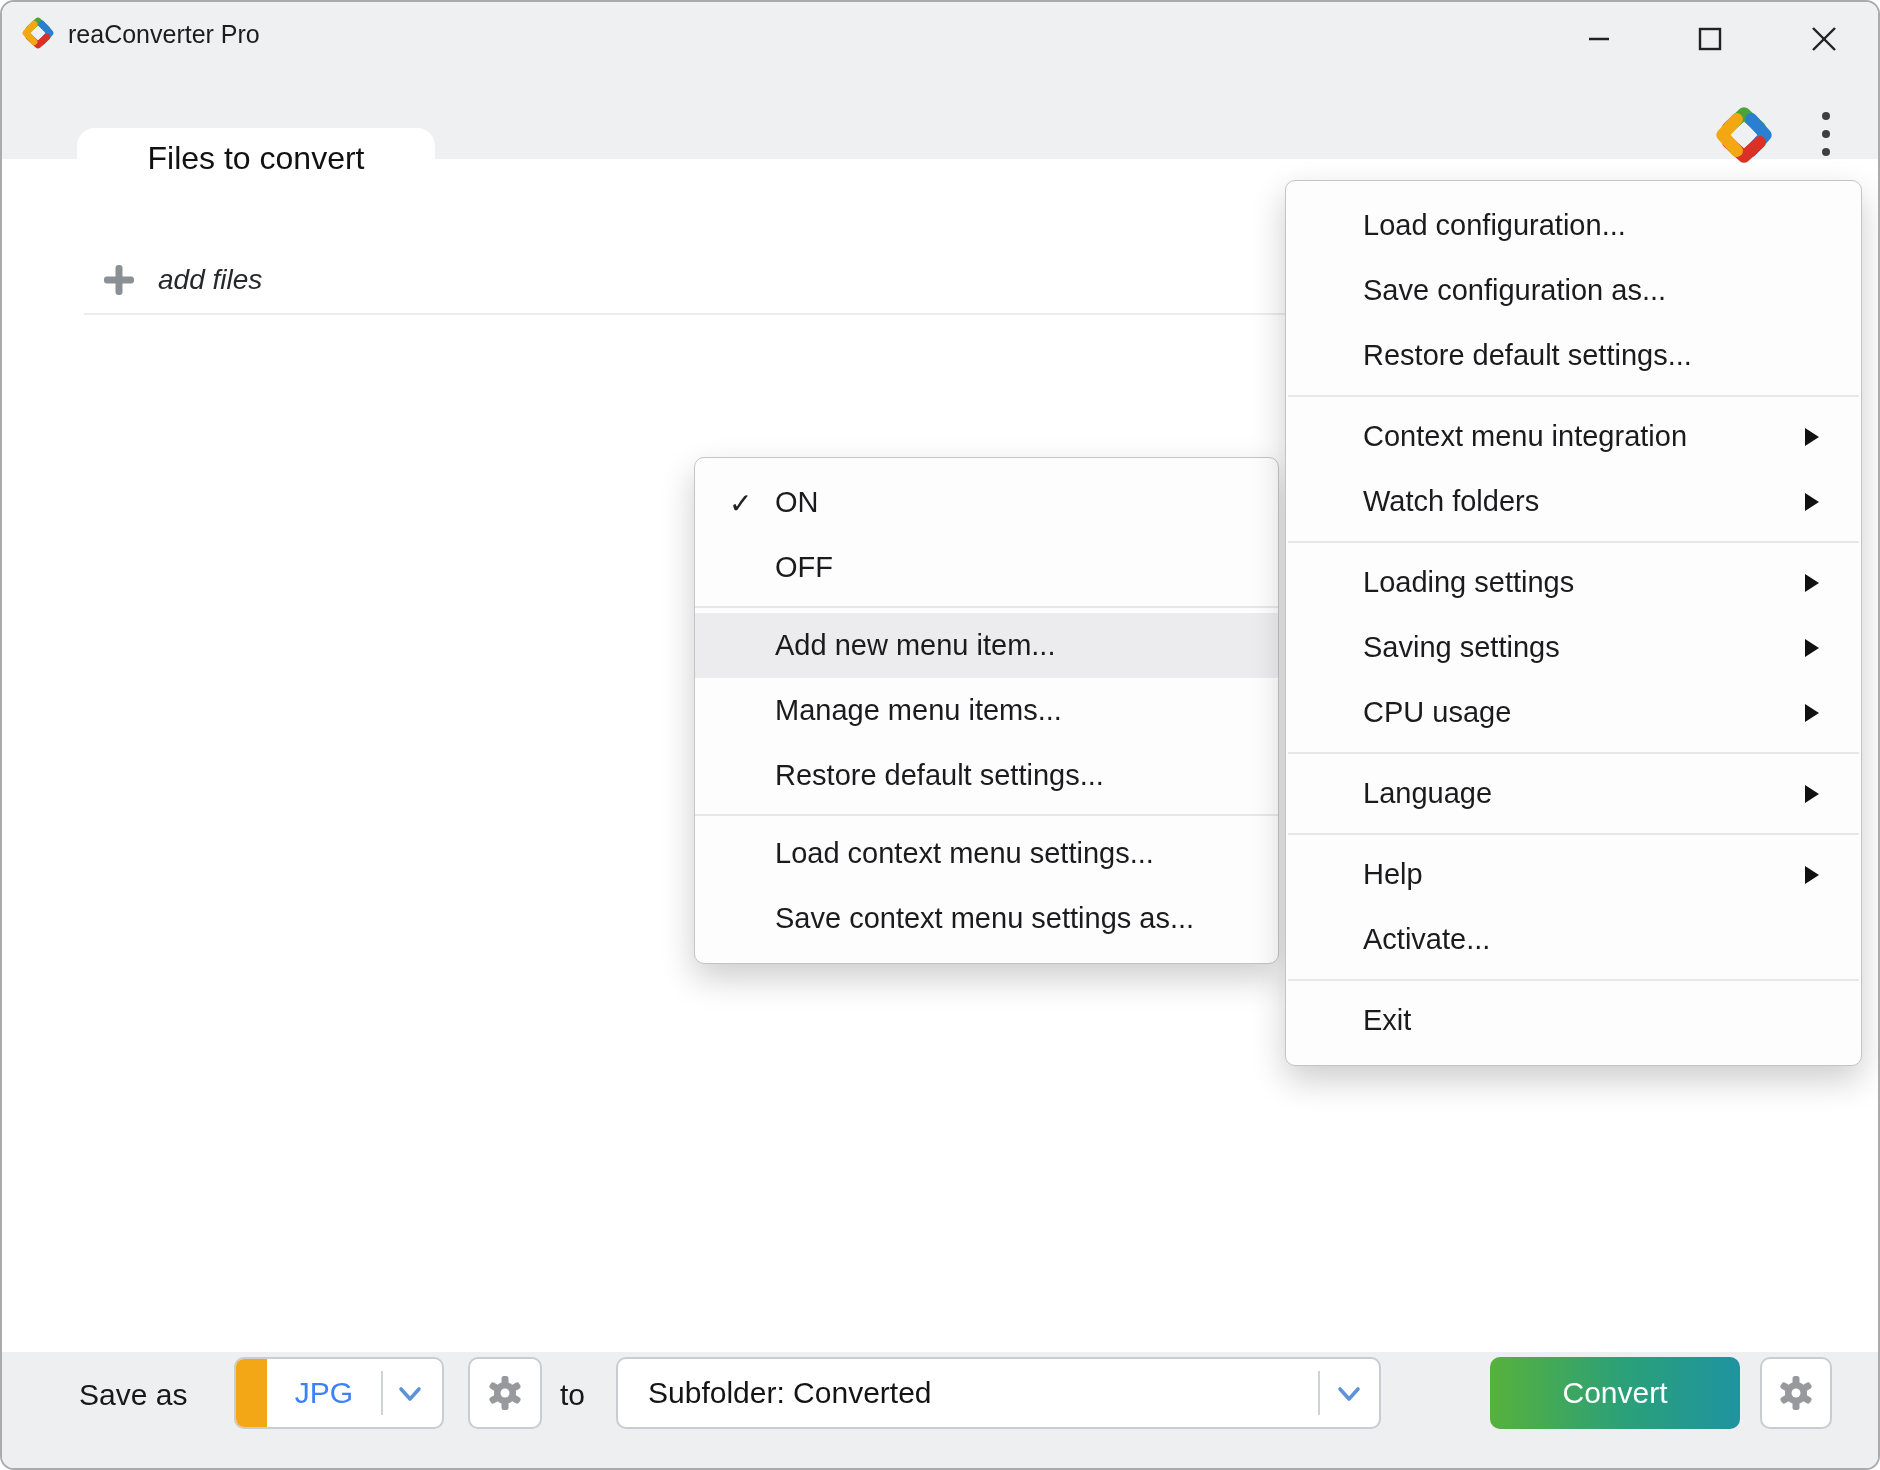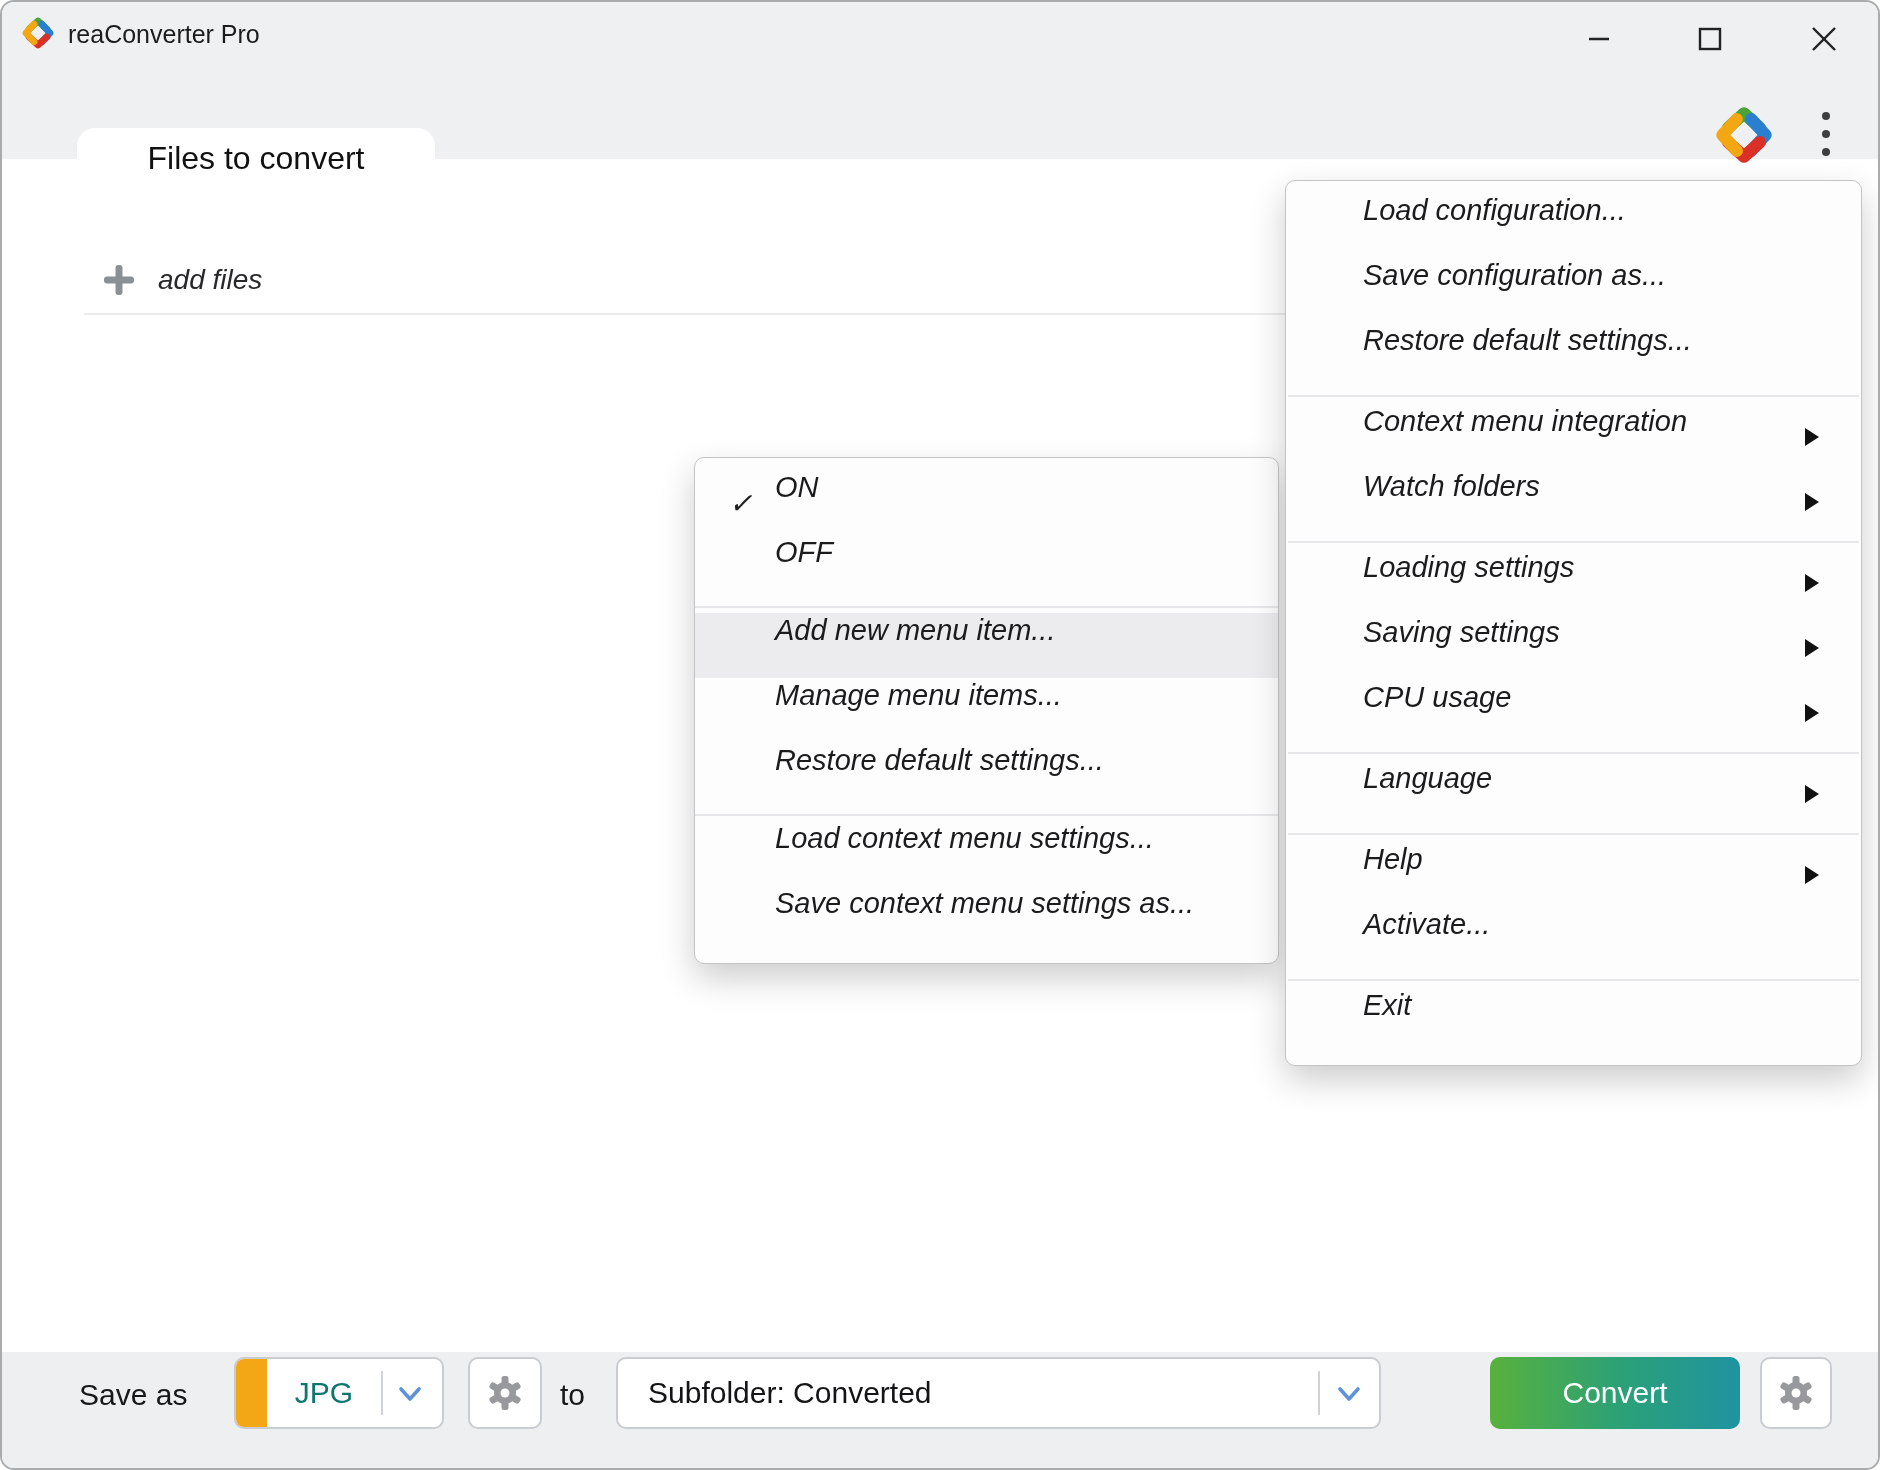--- a/index.html
+++ b/index.html
@@ -38,22 +38,22 @@
   #content-separator{position:absolute;left:82px;top:154px;width:1763px;height:2px;background:#ececec;}
   
   .menu{
     position:absolute;background:#fdfdfd;border:1.5px solid #c3c4c6;border-radius:10px;
     box-shadow:0 14px 34px rgba(0,0,0,0.20);padding:12px 0;z-index:10;
     display:flex;flex-direction:column;
   }
   #main-menu{left:1283px;top:178px;width:577px;}
   #context-submenu{left:692px;top:455px;width:585px;z-index:9;}
   .menu-row{
-    position:relative;height:65px;flex:0 0 auto;display:flex;align-items:flex-start;
-    font-size:29px;color:#1b1b1d;cursor:pointer;background:transparent;border:none;text-align:left;font-style:italic;
+    position:relative;height:65px;flex:0 0 auto;display:flex;align-items:center;
+    font-size:29px;color:#1b1b1d;cursor:pointer;background:transparent;border:none;text-align:left;
   }
   #main-menu .menu-row{padding-left:77px;}
   #context-submenu .menu-row{padding-left:80px;}
   .menu-row.highlighted{background:#ececee;}
   .menu-sep{flex:0 0 auto;height:2px;background:#e7e7e9;margin:7px 2px;}
   #context-submenu .menu-sep{margin:5.5px 0;}
   .submenu-arrow{
     position:absolute;right:42px;top:50%;transform:translateY(-50%);
     width:0;height:0;border-left:14px solid #111;border-top:9px solid transparent;border-bottom:9px solid transparent;
   }
@@ -62,21 +62,21 @@
   #bottom-bar{position:absolute;left:0;top:1350px;width:100%;height:118px;background:#edeff1;}
   .bar-label{position:absolute;font-size:30px;color:#17181a;top:26px;}
   #save-as-label{left:77px;}
   #to-label{left:558px;}
   .select-box{
     position:absolute;top:5px;height:72px;background:#ffffff;border:2px solid #c9ccd0;border-radius:10px;
     display:flex;align-items:center;cursor:pointer;overflow:hidden;padding:0;
   }
   #format-select{left:232px;width:210px;}
   #format-accent{position:absolute;left:0;top:0;width:31px;height:100%;background:#f3a716;}
-  #format-value{position:absolute;left:31px;width:114px;text-align:center;font-size:30px;color:#0f766e;}
+  #format-value{position:absolute;left:31px;width:114px;text-align:center;font-size:30px;color:#3b82f6;}
   .select-divider{position:absolute;top:12px;bottom:12px;width:2px;background:#cfd2d6;}
   #format-divider{left:145px;}
   #format-chevron{position:absolute;left:160px;top:24px;}
   #dest-select{left:614px;width:765px;}
   #dest-value{position:absolute;left:30px;font-size:30px;color:#141416;}
   #dest-divider{left:700px;}
   #dest-chevron{position:absolute;left:717px;top:24px;}
   .gear-button{
     position:absolute;top:5px;height:72px;background:#ffffff;border:2px solid #c9ccd0;border-radius:10px;
     display:flex;align-items:center;justify-content:center;cursor:pointer;

